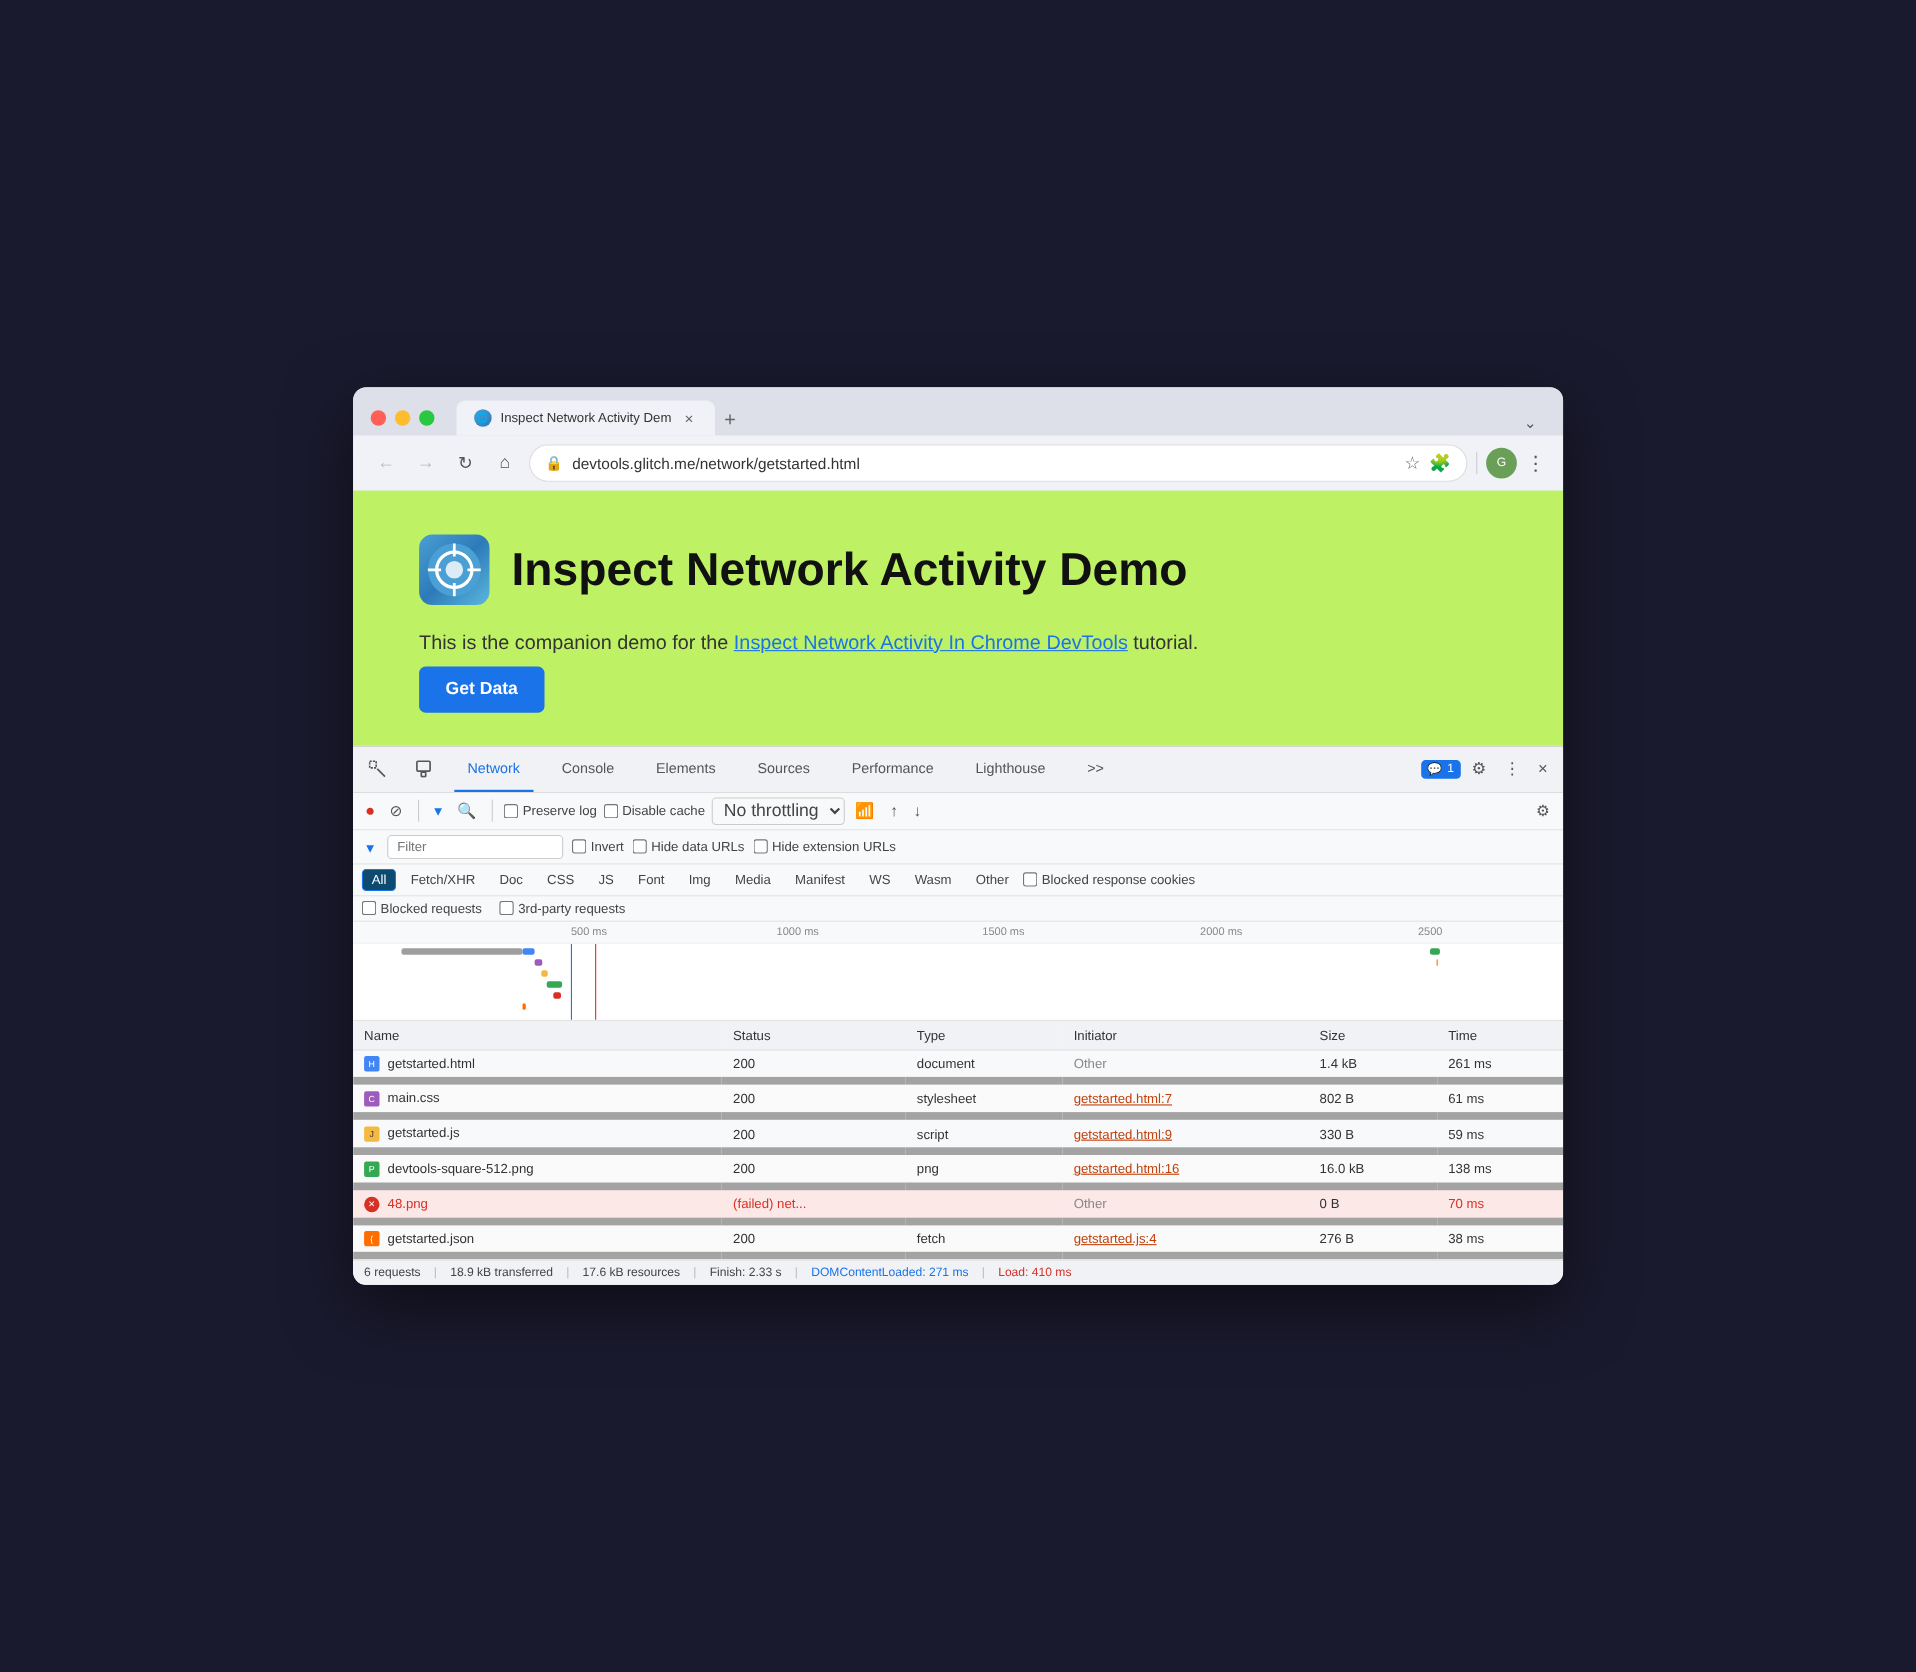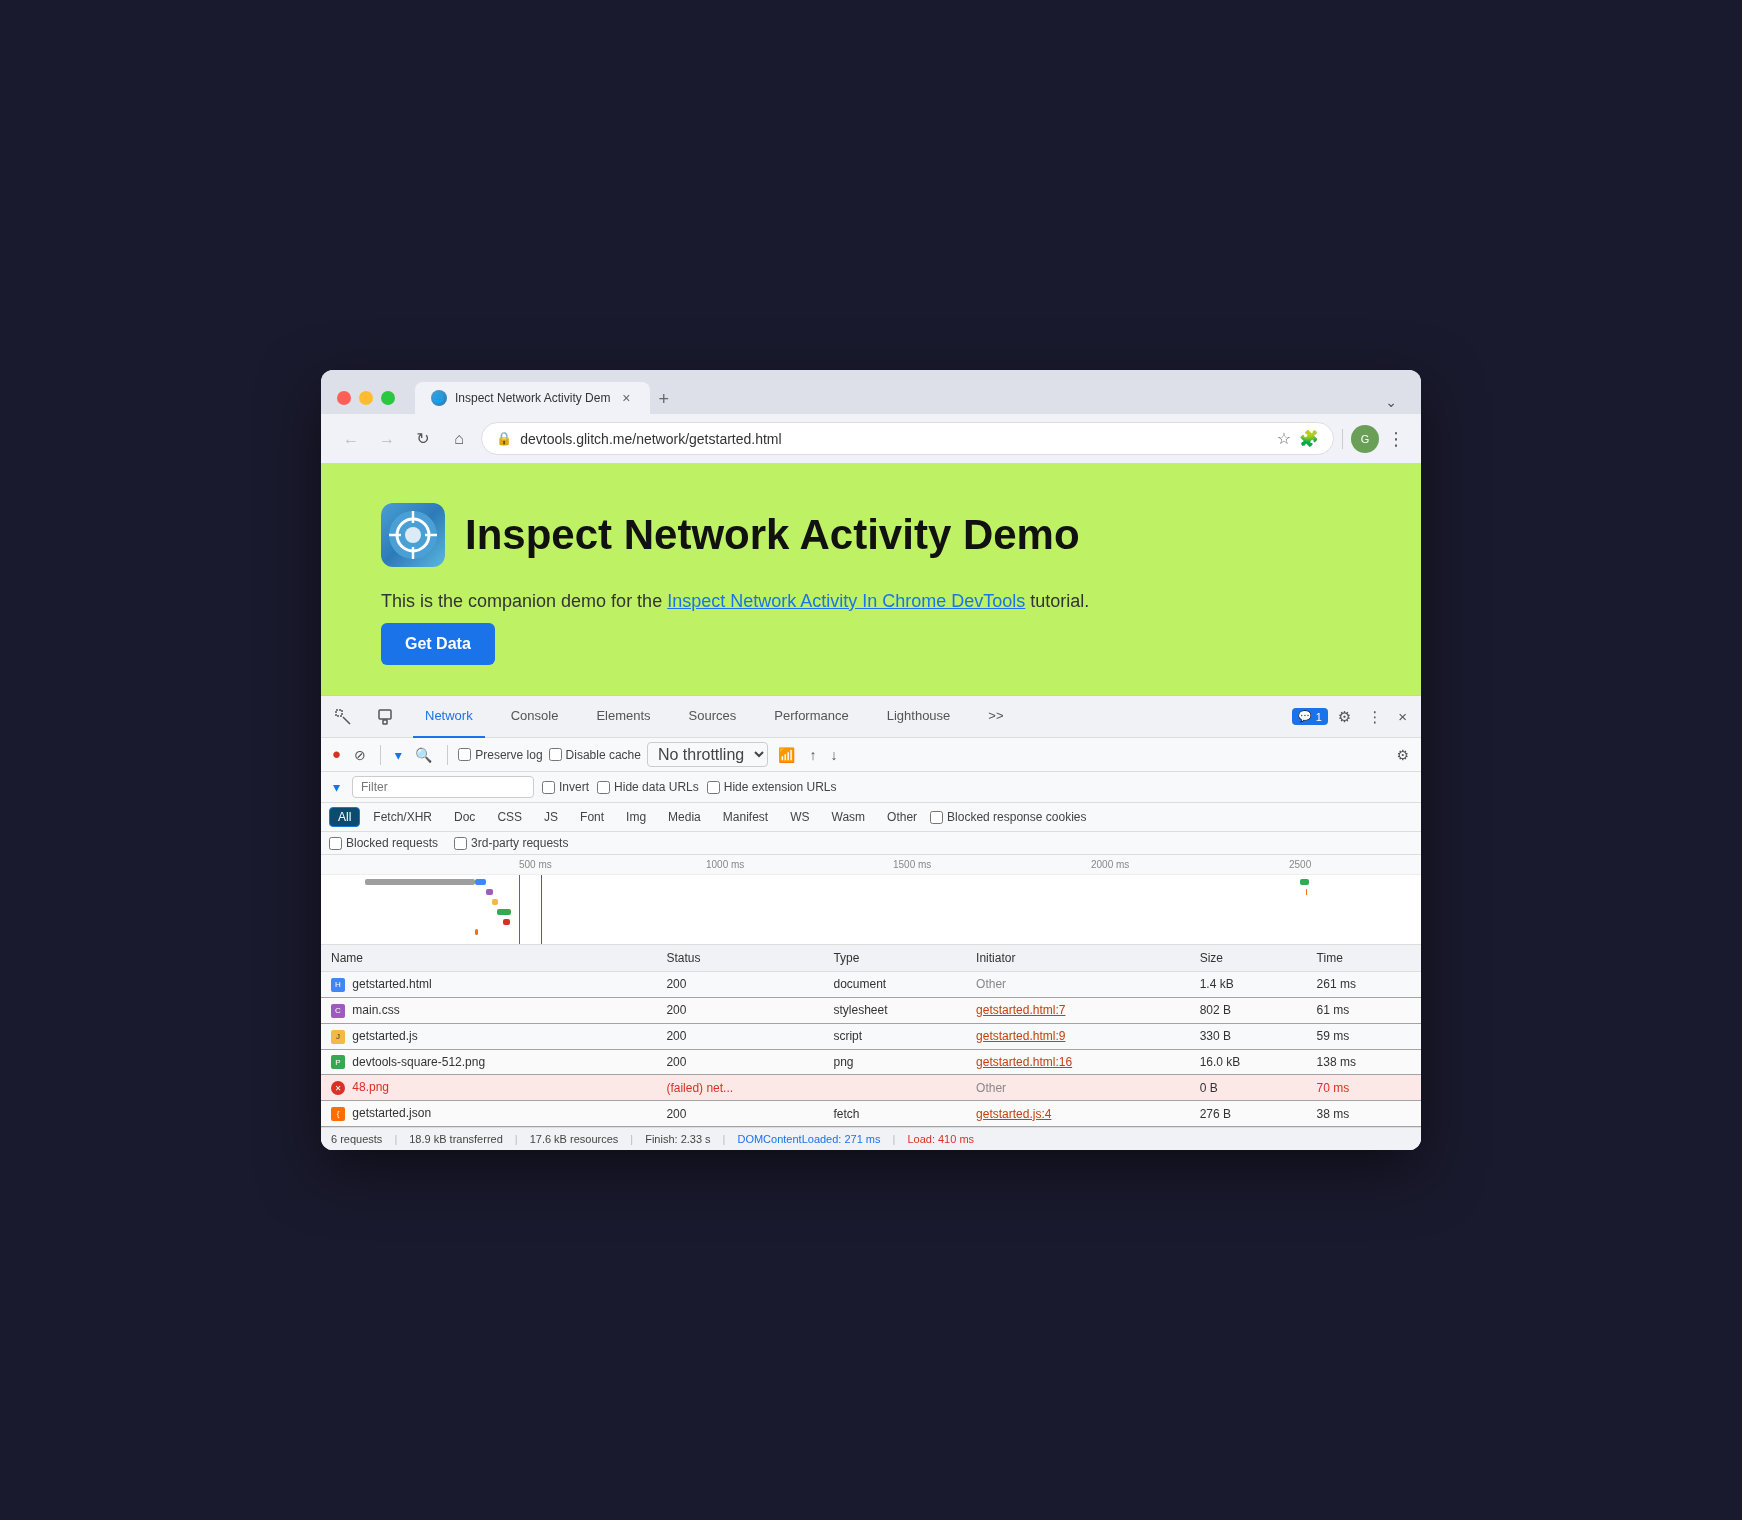--- a/index.html
+++ b/index.html
@@ -353,21 +353,21 @@
       display: flex;
       align-items: center;
       gap: 8px;
     }
 
     .filter-input {
       border: 1px solid #ccc;
       border-radius: 4px;
       padding: 3px 8px;
       font-size: 12px;
-      width: 182px;
+      width: 160px;
       background: white;
     }
 
     
     .type-filter-row {
       background: #f8f9fa;
       border-bottom: 1px solid #ddd;
       padding: 4px 8px;
       display: flex;
       align-items: center;
@@ -444,21 +444,21 @@
       padding: 6px 10px;
       text-align: left;
       font-weight: 500;
       color: #333;
       border-bottom: 1px solid #ddd;
       font-size: 12px;
     }
 
     .network-table td {
       padding: 5px 10px;
-      border-bottom: 1px solid #a3a3a3;
+      border-bottom: 7px solid #a3a3a3;
       color: #333;
       font-size: 12px;
     }
 
     .network-table tr:nth-child(even) td {
       background: #fafafa;
     }
 
     .network-table tr.error td {
       background: #fce8e6;

